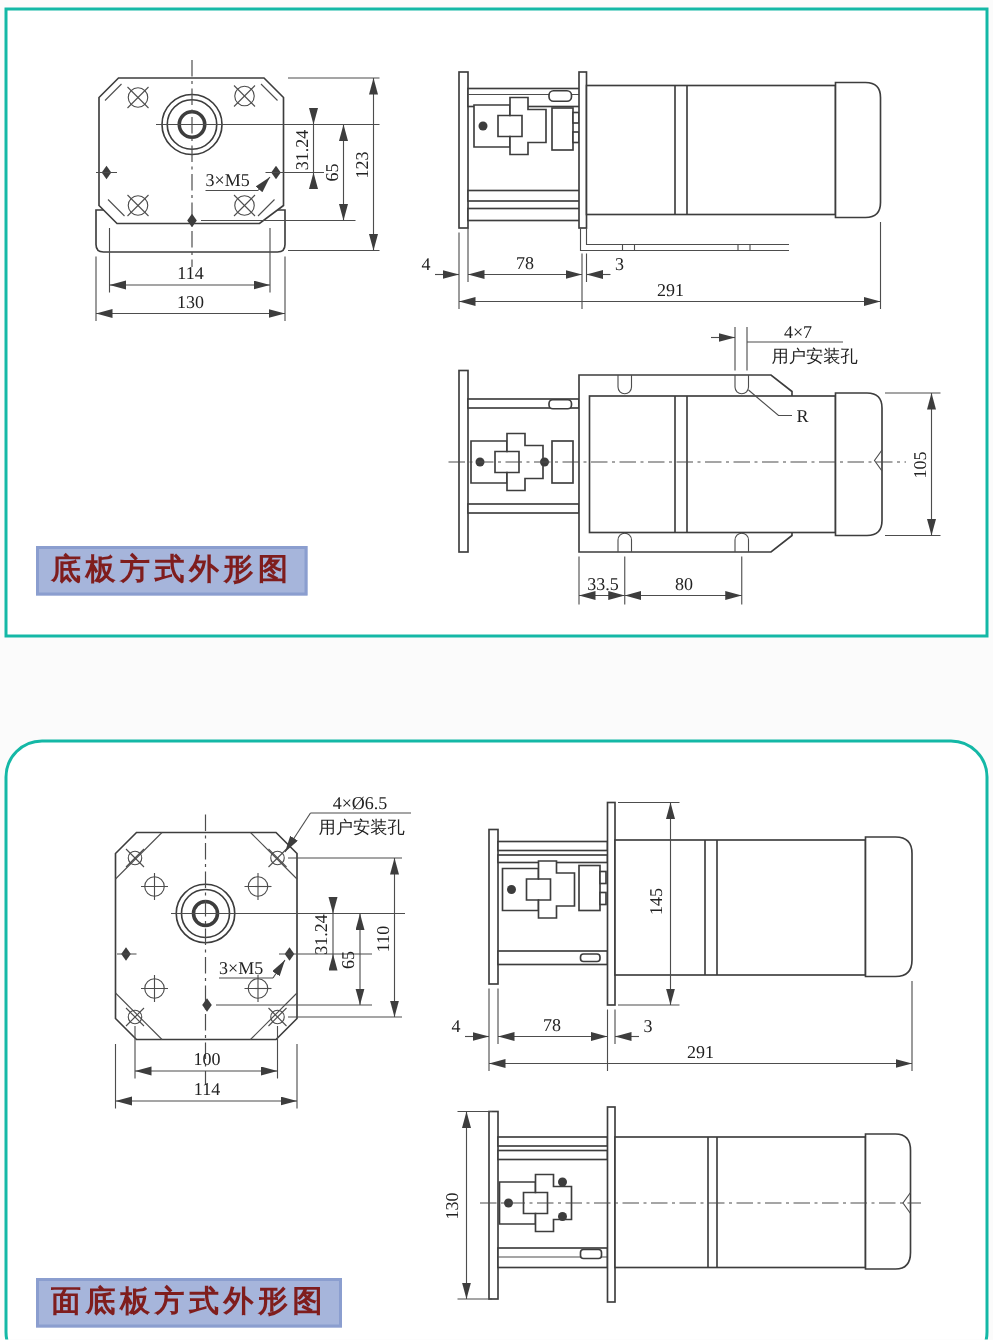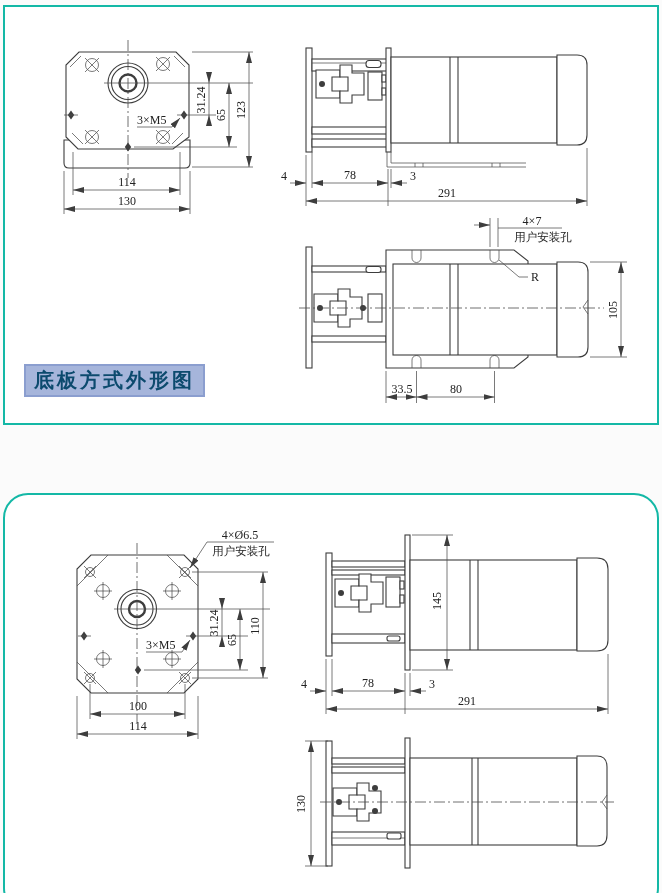--- a/index.html
+++ b/index.html
@@ -3,21 +3,21 @@
 <meta charset="utf-8">
 <style>
   html,body{margin:0;padding:0;}
   body{width:662px;height:893px;background:#fbfbfb;position:relative;
        font-family:"Liberation Sans",sans-serif;}
   .panel{position:absolute;left:3px;width:652px;height:416px;
          border:2px solid #14b8a6;background:#ffffff;}
   #panel1{top:5px;}
   #panel2{top:493px;border-radius:25px;}
   .badge{position:absolute;left:19px;top:357px;
-         background:#a6b5db;border:2px solid #8b9ecf;color:#0c4a6e;
+         background:#a6b5db;border:2px solid #8b9ecf;color:#7f1d1d;
          font-family:"Liberation Sans",sans-serif;font-weight:bold;
          font-size:20px;letter-spacing:3px;padding:3px 8px 4px 8px;
          line-height:1.1;white-space:nowrap;}
   svg{display:block;}
   .ol{fill:none;stroke:#3d3d3d;stroke-width:1.1;}
   .olw{fill:#ffffff;stroke:#3d3d3d;stroke-width:1.1;}
   .th{fill:none;stroke:#4d4d4d;stroke-width:0.75;}
   .cl{fill:none;stroke:#4d4d4d;stroke-width:0.8;stroke-dasharray:11 3 2 3;}
   .fd{fill:#3d3d3d;stroke:none;}
   text.dt{font-family:"Liberation Serif",serif;font-size:12px;fill:#222222;}
@@ -314,13 +314,14 @@
     <path class="olw" d="M577,733 H597 Q607,733 607,744 V812 Q607,823 597,823 H577 Z"></path>
     <path class="th" d="M607,772 l-5,7 l5,7"></path>
     <line class="cl" x1="320" y1="779" x2="614" y2="779"></line>
 
     <line class="th" x1="305" y1="718" x2="328" y2="718"></line>
     <line class="th" x1="305" y1="843" x2="328" y2="843"></line>
     <line class="th" x1="311" y1="718" x2="311" y2="843" marker-start="url(#ar2)" marker-end="url(#ar2)"></line>
     <text class="dt" text-anchor="middle" x="305" y="781" transform="rotate(-90 305 781)">130</text>
   </g>
 </svg>
+<div class="badge"><span>面底板方式外形图</span></div>
 </div>
 
 </body></html>

